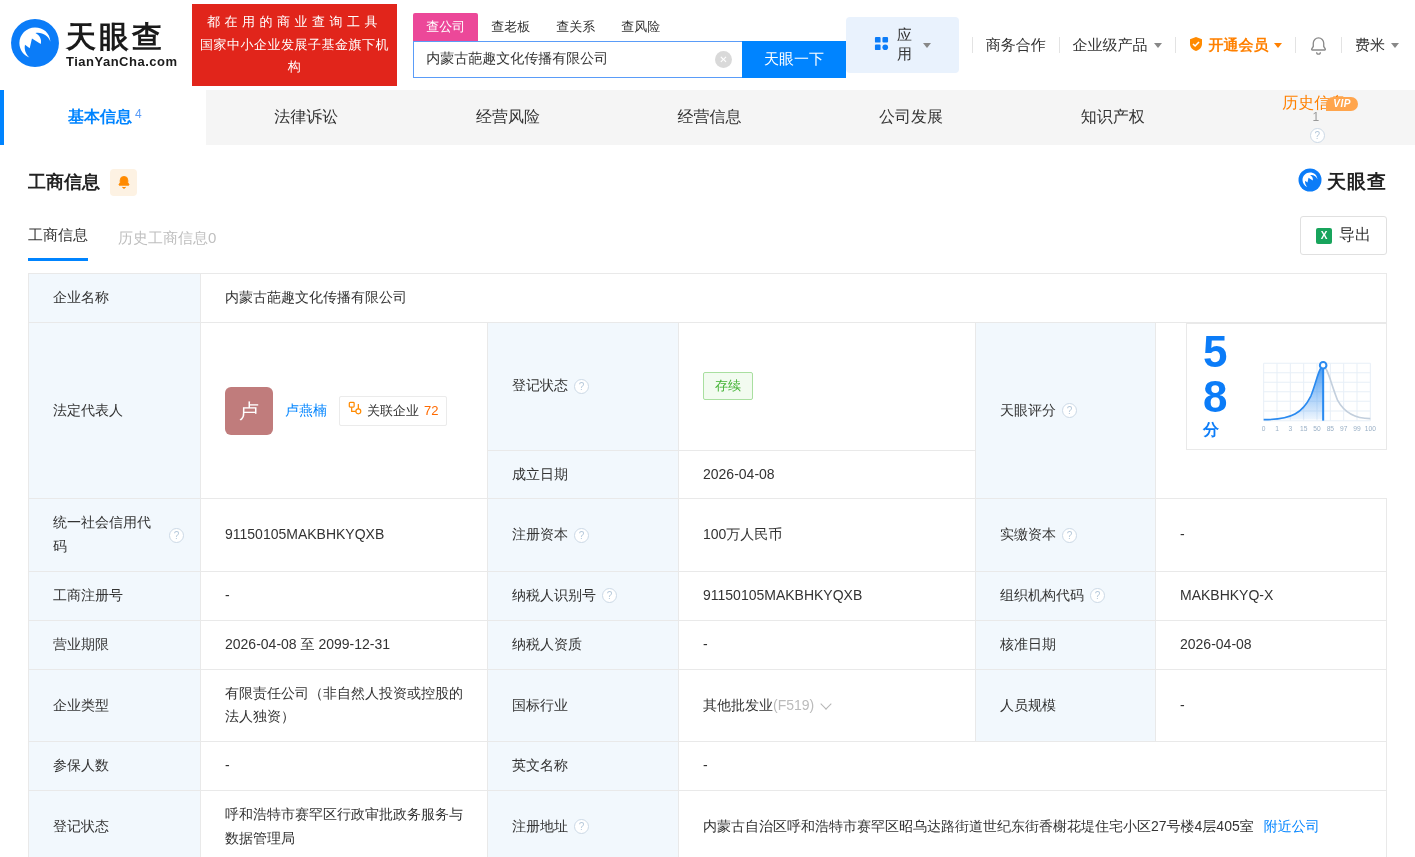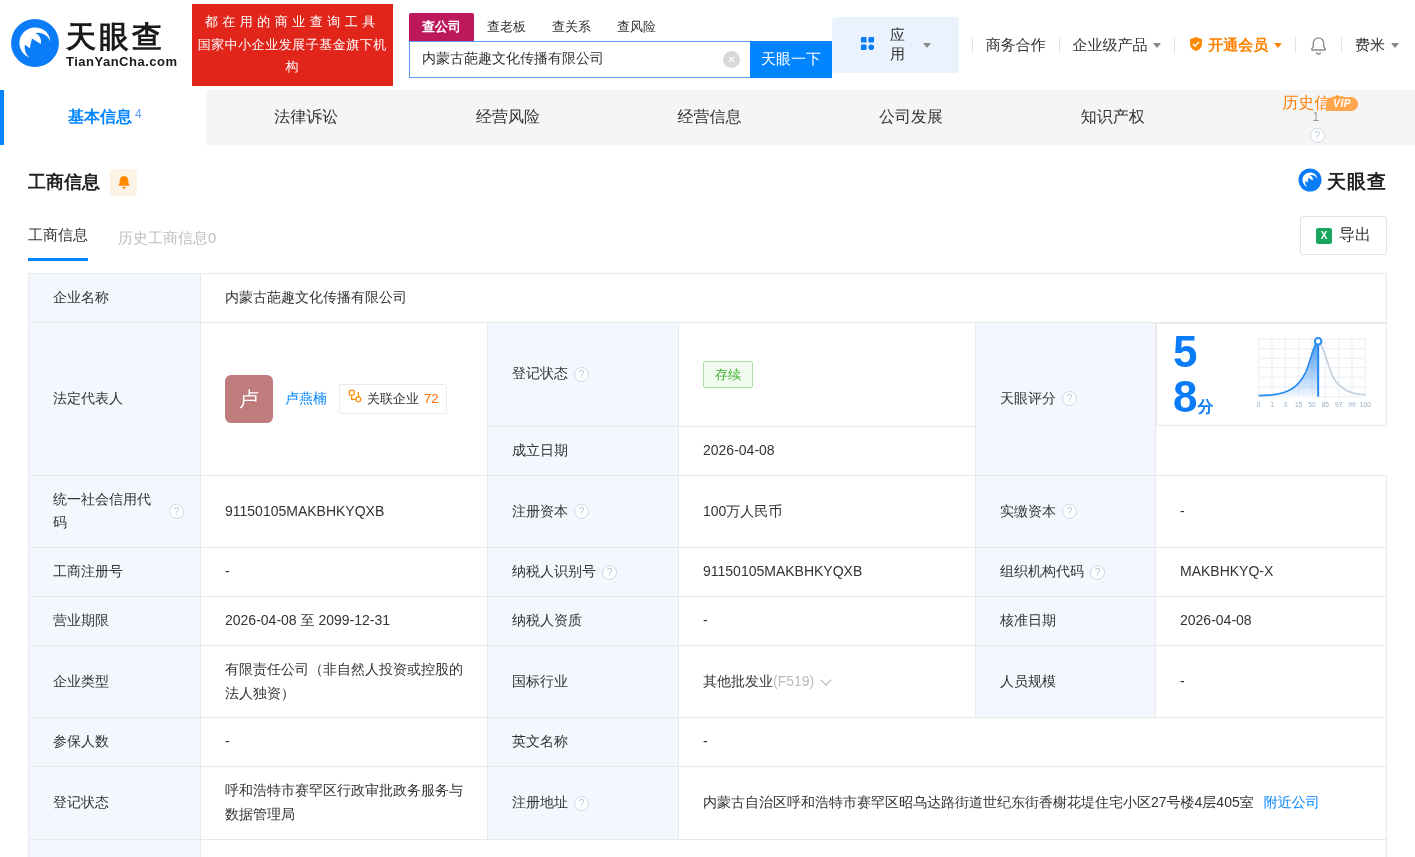--- a/index.html
+++ b/index.html
@@ -12,33 +12,33 @@
   .logo-text { display:flex; flex-direction:column; line-height:1; }
   .logo-cn { font-size:30px; font-weight:bold; color:#1a1a1a; letter-spacing:3px; }
   .logo-en { font-size:13px; font-weight:bold; color:#1a1a1a; margin-top:3px; letter-spacing:.5px; }
   .red-banner { margin-left:14px; background:#e1251b; color:#fff; font-size:13px;
     padding:7px 6px; line-height:1.75; text-align:center; }
   .red-banner .l1 { letter-spacing:4.5px; }
   .red-banner .l2 { letter-spacing:.5px; }
   .search-wrap { margin-left:16px; width:452px; }
   .search-tabs { display:flex; font-size:13px; }
   .search-tab { padding:5px 13px; cursor:pointer; color:#333; }
-  .search-tab.active { background:#be185d; color:#fff; border-radius:2px 2px 0 0;font-weight:bold; }
+  .search-tab.active { background:#ec4899; color:#fff; border-radius:2px 2px 0 0; }
   .search-box { display:flex; height:37px; }
   .search-input-wrap { position:relative; flex:1; }
   .search-input { width:100%; height:100%; border:1px solid #5a9cf8; border-right:none;
     padding:0 34px 0 12px; font-size:14px; color:#333; outline:none;
     font-family:"Liberation Sans","DejaVu Sans",sans-serif; }
   .clear-btn { position:absolute; right:10px; top:10px; width:17px; height:17px; border-radius:50%;
     background:#d9d9d9; color:#fff; font-size:10px; line-height:17px; text-align:center; cursor:pointer; }
   .clear-btn::after { content:"✕"; }
-  .search-btn { width:82px; background:#0084ff; color:#fff; font-size:15px; border:none; cursor:pointer;font-family:Liberation Serif, serif; }
+  .search-btn { width:104px; background:#0084ff; color:#fff; font-size:15px; border:none; cursor:pointer;font-family:Liberation Serif, serif; }
   .header-right { margin-left:auto; display:flex; align-items:center; gap:13px; font-size:15px; }
   .apps-btn { background:#e9f2fd; border-radius:4px; padding:9px 28px; display:flex; align-items:center;
-    gap:15px; cursor:pointer; }
+    gap:8px; cursor:pointer; }
   .caret { width:0; height:0; border-left:4.5px solid transparent; border-right:4.5px solid transparent;
     border-top:5px solid #888; display:inline-block; margin-left:2px; }
   .caret.orange { border-top-color:#ff8000; }
   .nav-item { cursor:pointer; display:flex; align-items:center; gap:4px; white-space:nowrap; }
   .vip-link { color:#ff8000; font-weight:bold; }
   .v-div { width:1px; height:16px; background:#e3e3e3; }
   .bell-btn { cursor:pointer; display:flex; align-items:center; }
 
   
   .main-tabs { height:55px; background:#f5f5f5; display:flex; position:relative; }
@@ -84,21 +84,21 @@
   td.lbl .lbl-inner { display:flex; align-items:center; }
   .rep-cell { display:flex; align-items:center; gap:12px; }
   .avatar { width:48px; height:48px; background:#c07c7c; border-radius:6px; color:#fff; font-size:20px;
     display:flex; align-items:center; justify-content:center; cursor:pointer; flex:none; }
   .rep-name { color:#0084ff; cursor:pointer; white-space:nowrap; }
   .related-tag { display:inline-flex; align-items:center; gap:5px; border:1px solid #ebebeb;
     border-radius:2px; padding:3px 8px; font-size:13px; cursor:pointer; white-space:nowrap; background:#fff; }
   .related-tag .cnt { color:#ff6a00; }
   .status-badge { display:inline-block; padding:3px 11px; background:#f2fbf0; border:1px solid #a9dfa0;
     color:#44b335; font-size:13px; border-radius:2px; line-height:1.5; }
-  .score-cell { display:flex; align-items:center; gap:24px; padding:6px 8px 6px 16px !important; }
+  .score-cell { display:flex; align-items:flex-end; gap:24px; padding:6px 8px 6px 16px !important;margin-left:30px; }
   .score-num { font-size:44px; font-weight:bold; color:#0b7cf8; line-height:1; }
   .score-unit { font-size:16px; font-weight:bold; }
   .industry-cell { color:#999; cursor:pointer; }
   .industry-cell .code { color:#bbb; }
   .chev-down { display:inline-block; width:8px; height:8px; border-right:1.5px solid #b5b5b5;
     border-bottom:1.5px solid #b5b5b5; transform:rotate(45deg); margin-left:8px; vertical-align:2px; }
   .addr-flex { display:flex; align-items:center; }
   .nearby-link { color:#0084ff; margin-left:10px; cursor:pointer; white-space:nowrap; }
   .scope-text { text-align:justify; line-height:1.95; }
   td.scope-val { padding-top:14px; padding-bottom:14px; vertical-align:top; }

